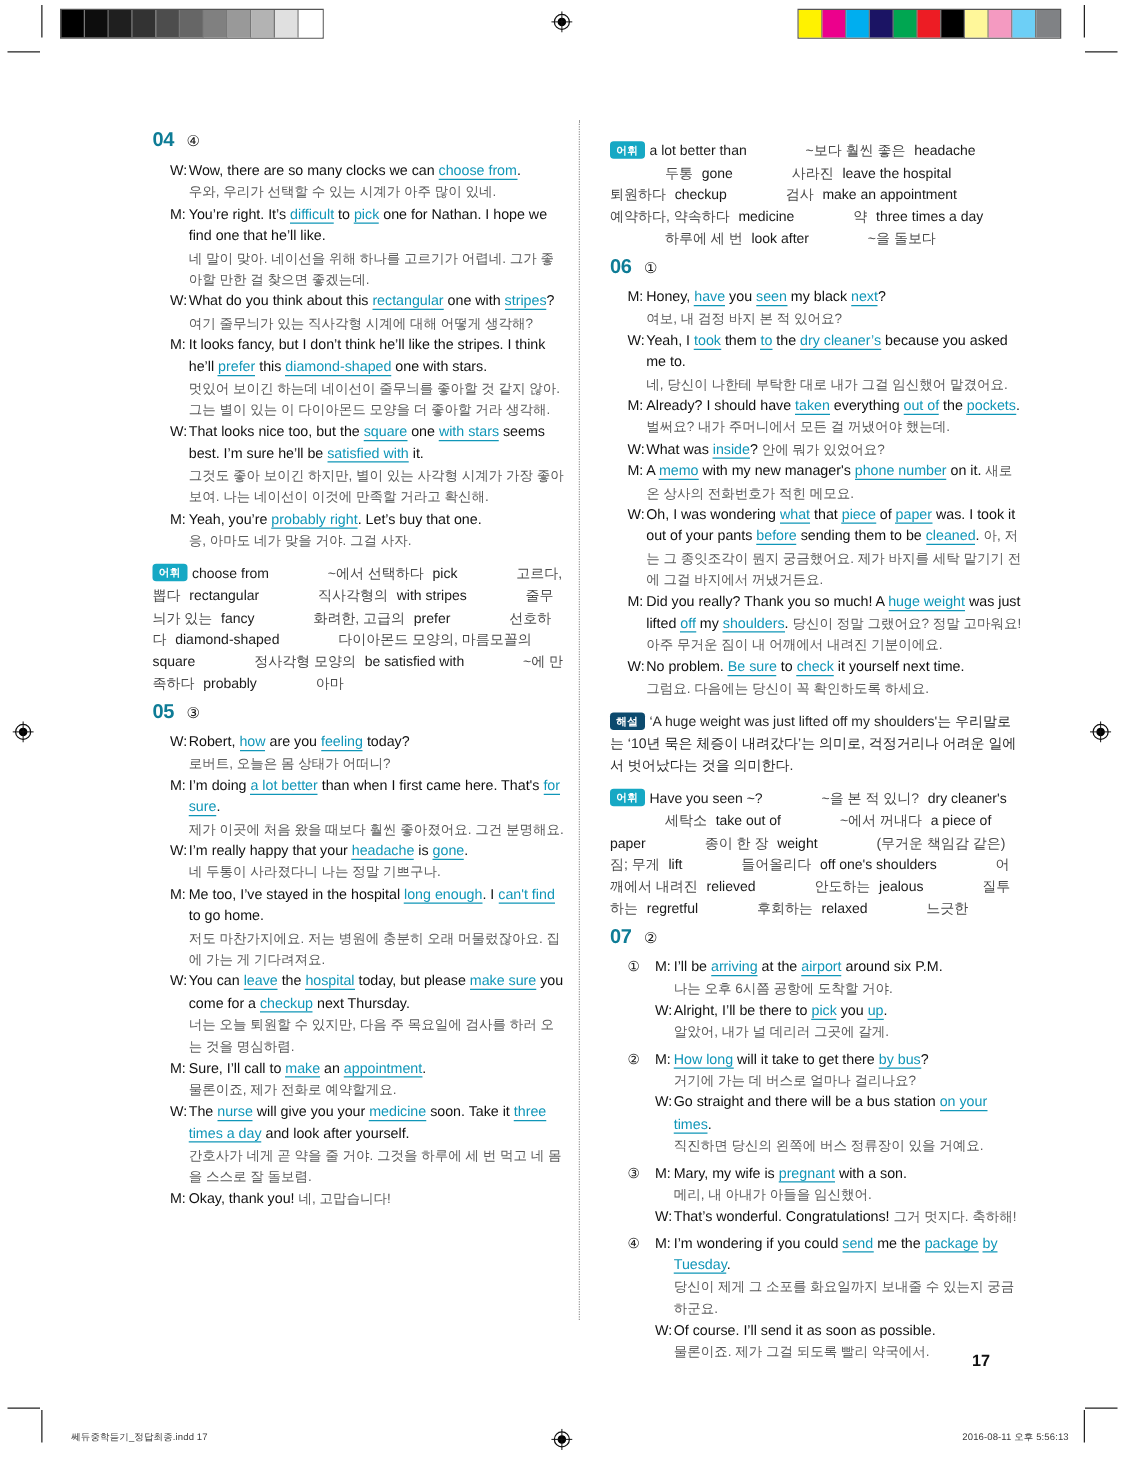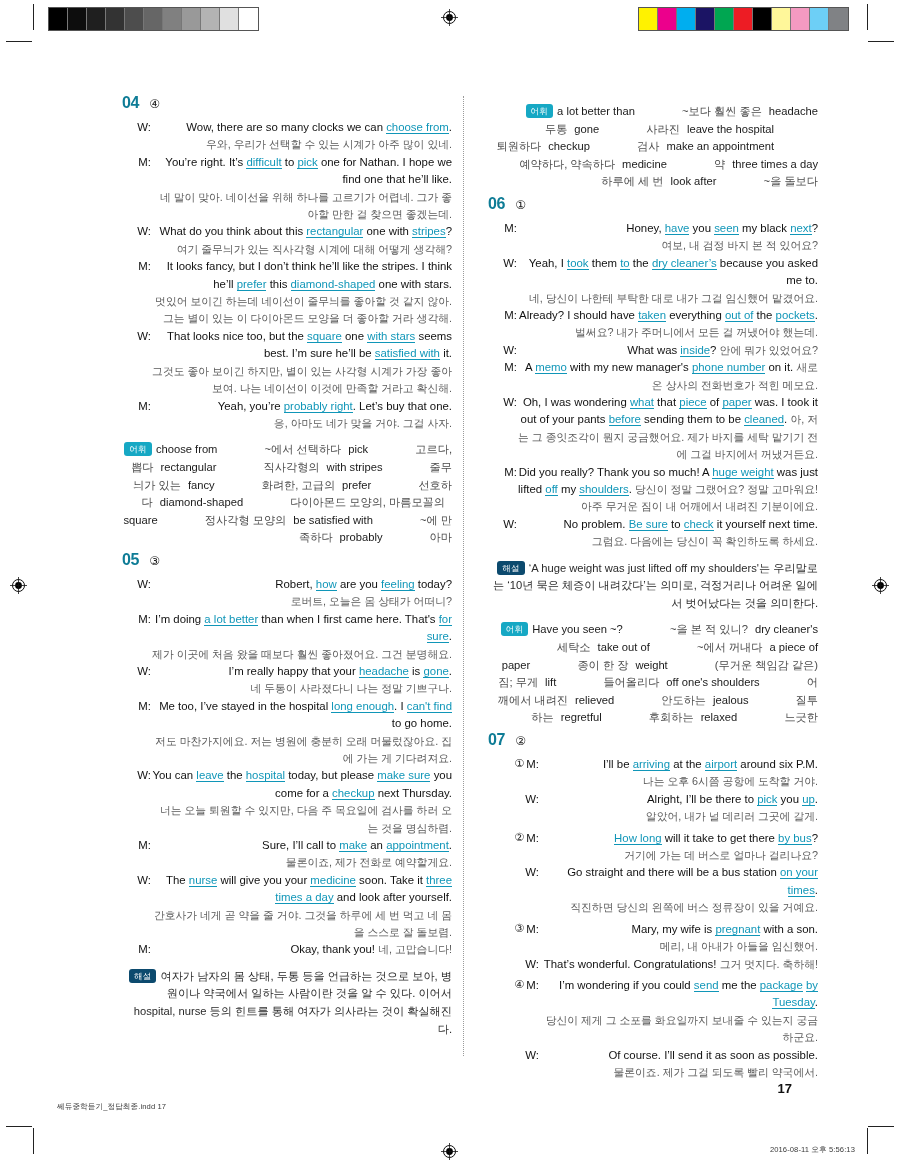--- a/index.html
+++ b/index.html
@@ -27,21 +27,21 @@
   .reg-mark { position:absolute; width:17px; height:17px; }
   .reg-mark svg { display:block; }
 
   .crop { position:absolute; background:#222; }
   .crop.v { width:1px; height:26px; }
   .crop.h { height:1px; width:26px; }
 
   
   #page { position:absolute; left:0; top:0; width:900px; height:1172px; }
 
-  .col { position:absolute; top:94px; width:330px;text-align:right; }
+  .col { position:absolute; top:104px; width:330px; }
   .col-left  { left:122px; }
   .col-right { left:488px; }
 
   .divider {
     position:absolute; left:463px; top:96px; width:0; height:960px;
     border-left:1px dotted #9a9a9a;
   }
 
   
   .qnum {
@@ -77,36 +77,36 @@
   .subnum { width:22px; flex:0 0 22px; font-size:11px; color:#222; padding-top:1px; }
   .subbody { flex:1; }
 
   
   .note { margin: 9px 0 4px 0; font-size:11.2px; line-height:17.6px; }
   .note .badge {
     display:inline-block; vertical-align:1px;
     font-size:8.5px; line-height:12px;
     padding:1px 5px 1px 5px; border-radius:3px;
     color:#fff; margin-right:4px; letter-spacing:0.3px;
-    font-weight:normal;
+    font-weight:bold;
   }
   .badge-vocab { background:#16a8c4; }
   .badge-expl  { background:#0c4a6e; }
   .note.vocab { color:#1a1a1a; }
   .note.expl  { color:#2a2a2a; }
   .note .kdef { color:#4a4a4a;margin-left:44px; }
   .sp { display:inline-block; width:7px; }
 
   
   .page-no {
     position:absolute; right:108px; top:1081px;
     font-size:13px; font-weight:bold; color:#111;
   }
   .foot-left {
-    position:absolute; left:57px; top:1102px;
+    position:absolute; left:57px; top:1145px;
     font-size:7.6px; color:#3a3a3a; letter-spacing:0.1px;
   }
   .foot-right {
     position:absolute; right:45px; top:1145px;
     font-size:7.6px; color:#3a3a3a; letter-spacing:0.1px;
   }
 </style>
 </head>
 <body>
 
@@ -247,21 +247,20 @@
         </div>
         <div class="line">
           <span class="spk">W:</span>
           <span class="txt"><span class="en">The <u class="k">nurse</u> will give you your <u class="k">medicine</u> soon. Take it <u class="k">three times a day</u> and look after yourself.</span><br><span class="ko">간호사가 네게 곧 약을 줄 거야. 그것을 하루에 세 번 먹고 네 몸을 스스로 잘 돌보렴.</span></span>
         </div>
         <div class="line">
           <span class="spk">M:</span>
           <span class="txt"><span class="en">Okay, thank you!</span> <span class="ko">네, 고맙습니다!</span></span>
         </div>
       </div>
-      <div class="note expl"><span class="badge badge-expl">해설</span><span>여자가 남자의 몸 상태, 두통 등을 언급하는 것으로 보아, 병원이나 약국에서 일하는 사람이란 것을 알 수 있다. 이어서 hospital, nurse 등의 힌트를 통해 여자가 의사라는 것이 확실해진다.</span></div>
     </div>
   <div class="col col-right" id="col-right">
       <div class="note vocab"><span class="badge badge-vocab">어휘</span><span>a lot better than</span><span class="kdef"> ~보다 훨씬 좋은</span><span class="sp"></span><span>headache</span><span class="kdef"> 두통</span><span class="sp"></span><span>gone</span><span class="kdef"> 사라진</span><span class="sp"></span><span>leave the hospital</span><span class="kdef"> 퇴원하다</span><span class="sp"></span><span>checkup</span><span class="kdef"> 검사</span><span class="sp"></span><span>make an appointment</span><span class="kdef"> 예약하다, 약속하다</span><span class="sp"></span><span>medicine</span><span class="kdef"> 약</span><span class="sp"></span><span>three times a day</span><span class="kdef"> 하루에 세 번</span><span class="sp"></span><span>look after</span><span class="kdef"> ~을 돌보다</span></div>
       <div class="qnum">
         <span class="n">06</span>
         <span class="ans">①</span>
       </div>
       <div class="script">
         <div class="line">
           <span class="spk">M:</span>

